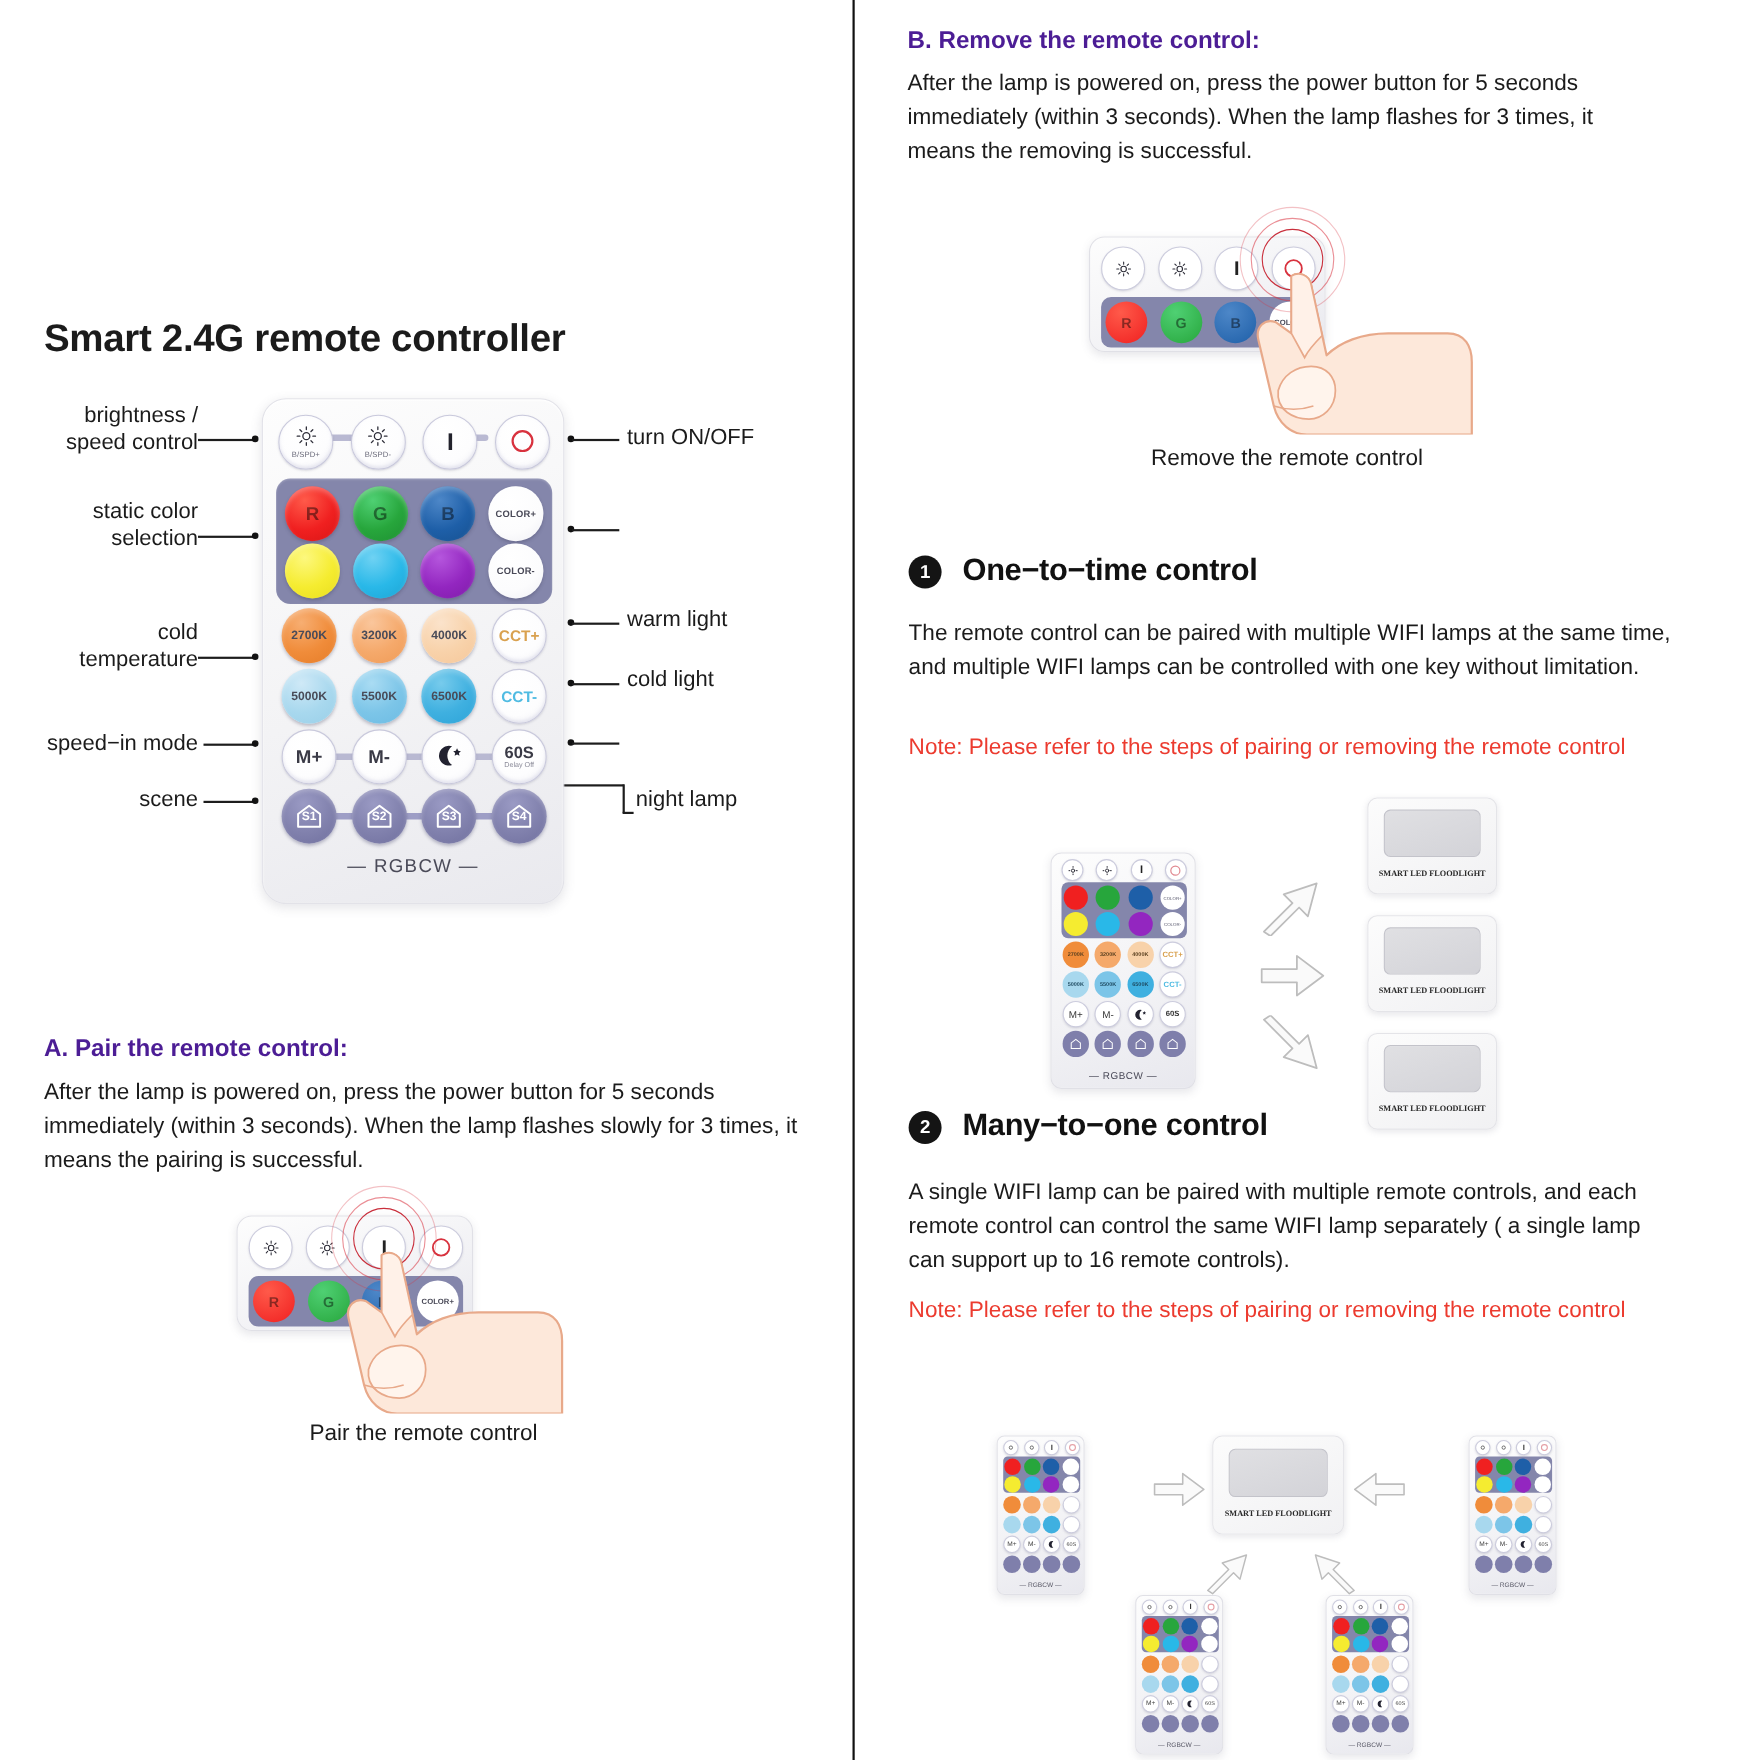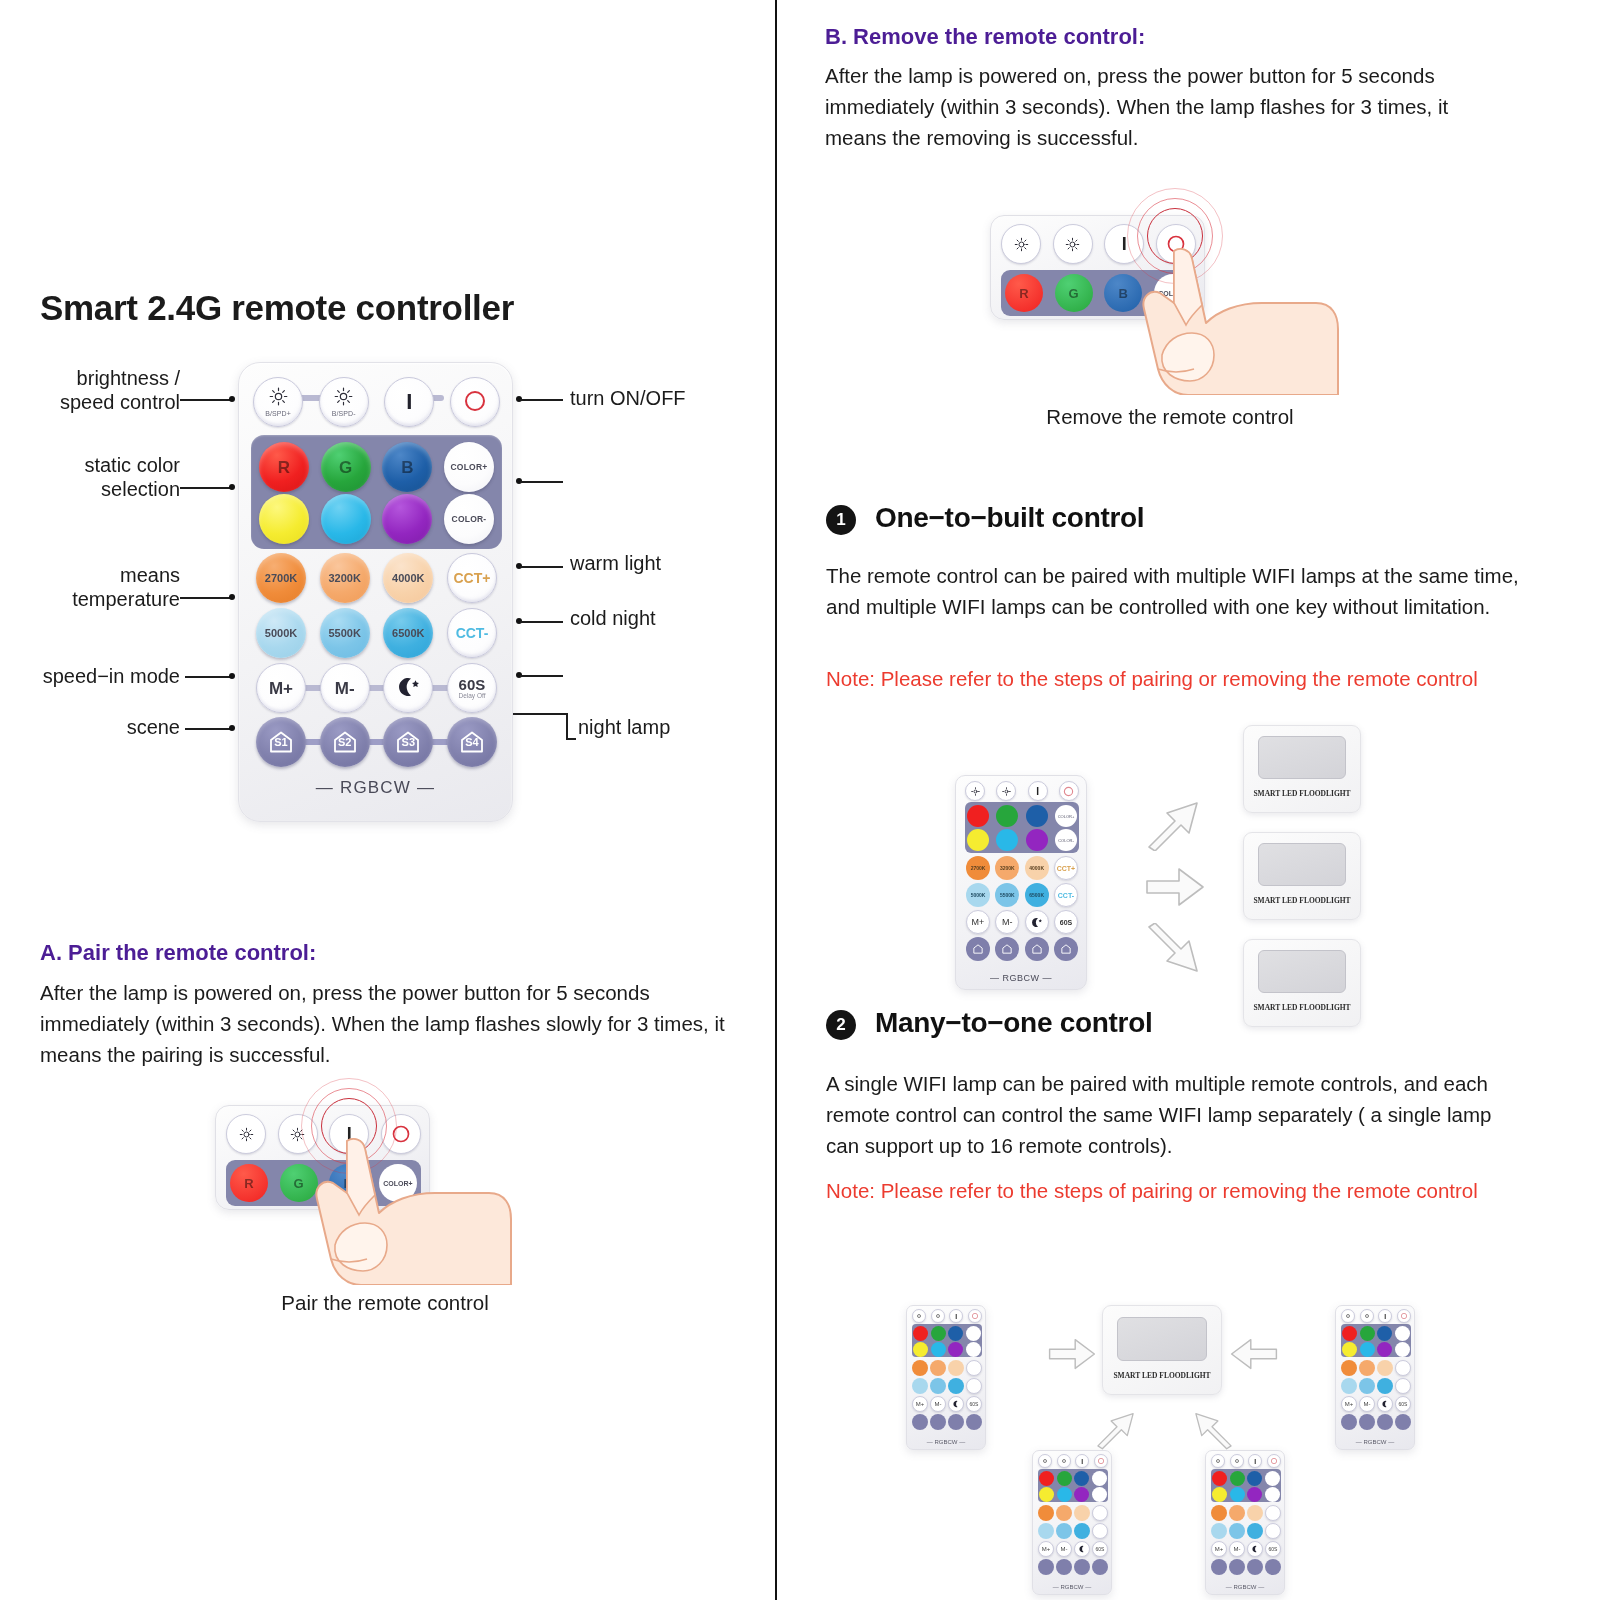--- a/index.html
+++ b/index.html
@@ -157,21 +157,21 @@
     <div class="dot" style="left:229px; top:396px;"></div>
 
     <div class="lbl-txt lbl-right" style="left:20px; top:453px; width:160px;">
       <span>static color</span><br>
       <span>selection</span>
     </div>
     <div class="lead" style="left:180px; top:487px; width:52px;"></div>
     <div class="dot" style="left:229px; top:484px;"></div>
 
     <div class="lbl-txt lbl-right" style="left:20px; top:563px; width:160px;">
-      <span>means</span><br>
+      <span>cold</span><br>
       <span>temperature</span>
     </div>
     <div class="lead" style="left:180px; top:597px; width:52px;"></div>
     <div class="dot" style="left:229px; top:594px;"></div>
 
     <div class="lbl-txt lbl-right" style="left:20px; top:664px; width:160px;">
       <span>speed−in mode</span>
     </div>
     <div class="lead" style="left:185px; top:676px; width:47px;"></div>
     <div class="dot" style="left:229px; top:673px;"></div>
@@ -193,21 +193,21 @@
 
     <div class="dot" style="left:516px; top:563px;"></div>
     <div class="lead" style="left:520px; top:566px; width:43px;"></div>
     <div class="lbl-txt" style="left:570px; top:551px; width:215px;">
       <span>warm light</span>
     </div>
 
     <div class="dot" style="left:516px; top:618px;"></div>
     <div class="lead" style="left:520px; top:621px; width:43px;"></div>
     <div class="lbl-txt" style="left:570px; top:606px; width:215px;">
-      <span>cold night</span>
+      <span>cold light</span>
     </div>
 
     <div class="dot" style="left:516px; top:672px;"></div>
     <div class="lead" style="left:520px; top:675px; width:43px;"></div>
 
     <div class="dot" style="left:409px; top:710px;"></div>
     <div class="lead" style="left:412px; top:713px; width:155px;"></div>
     <div class="lead-v" style="left:566px; top:713px; height:26px;"></div>
     <div class="lead" style="left:566px; top:738px; width:10px;"></div>
     <div class="lbl-txt" style="left:578px; top:715px; width:200px;">
@@ -493,21 +493,21 @@
           <path d="M34 6 C40 2 50 4 52 14 L66 78 C78 66 98 58 122 58 L176 58 C192 58 198 70 198 84 L198 150 L48 150 C34 150 22 140 18 124 L4 64 C1 52 10 44 20 48 L34 58 Z" fill="#fde8da" stroke="#e8a98a" stroke-width="2" stroke-linejoin="round"></path>
           <path d="M34 6 C40 2 50 4 52 14 L62 60 C56 66 50 72 46 80 L34 58 Z" fill="#fff1e8" stroke="#e8a98a" stroke-width="1.6"></path>
           <path d="M22 110 C26 96 38 88 52 88 C66 88 74 98 74 110 C74 126 62 136 50 136 C36 136 20 128 22 110 Z" fill="#fff4ec" stroke="#e8a98a" stroke-width="1.6"></path>
           <path d="M18 124 C30 128 42 128 54 124" fill="none" stroke="#e8a98a" stroke-width="1.4"></path>
         </svg>
       </div>
       <div class="caption" style="left:-60px; top:200px; width:480px;">Remove the remote control</div>
     </div>
 
     <div class="numbadge" style="left:826px; top:505px;">1</div>
-    <div class="num-head" style="left:875px; top:502px;">One−to−built control</div>
+    <div class="num-head" style="left:875px; top:502px;">One−to−time control</div>
     <div class="para" style="left:826px; top:560px; width:700px;">The remote control can be paired with multiple WIFI lamps at the same time, and multiple WIFI lamps can be controlled with one key without limitation.</div>
     <div class="para red" style="left:826px; top:663px; width:680px;">Note: Please refer to the steps of pairing or removing the remote control</div>
 
     <div class="illus" style="left:955px; top:775px; width:420px; height:225px;">
 
       <div class="mini-remote" style="left:0px; top:0px; width:132px; height:215px; border-radius:10px;">
         <div class="mini-panel" style="left:9px; top:26px; width:114px; height:51px; border-radius:6px;"></div>
         <div class="mini-row" style="left:9px; top:5px; width:114px; height:20px;">
           <div class="mini-btn plain" style="width:20px;height:20px;">
               <svg width="9" height="9" viewBox="0 0 24 24">

